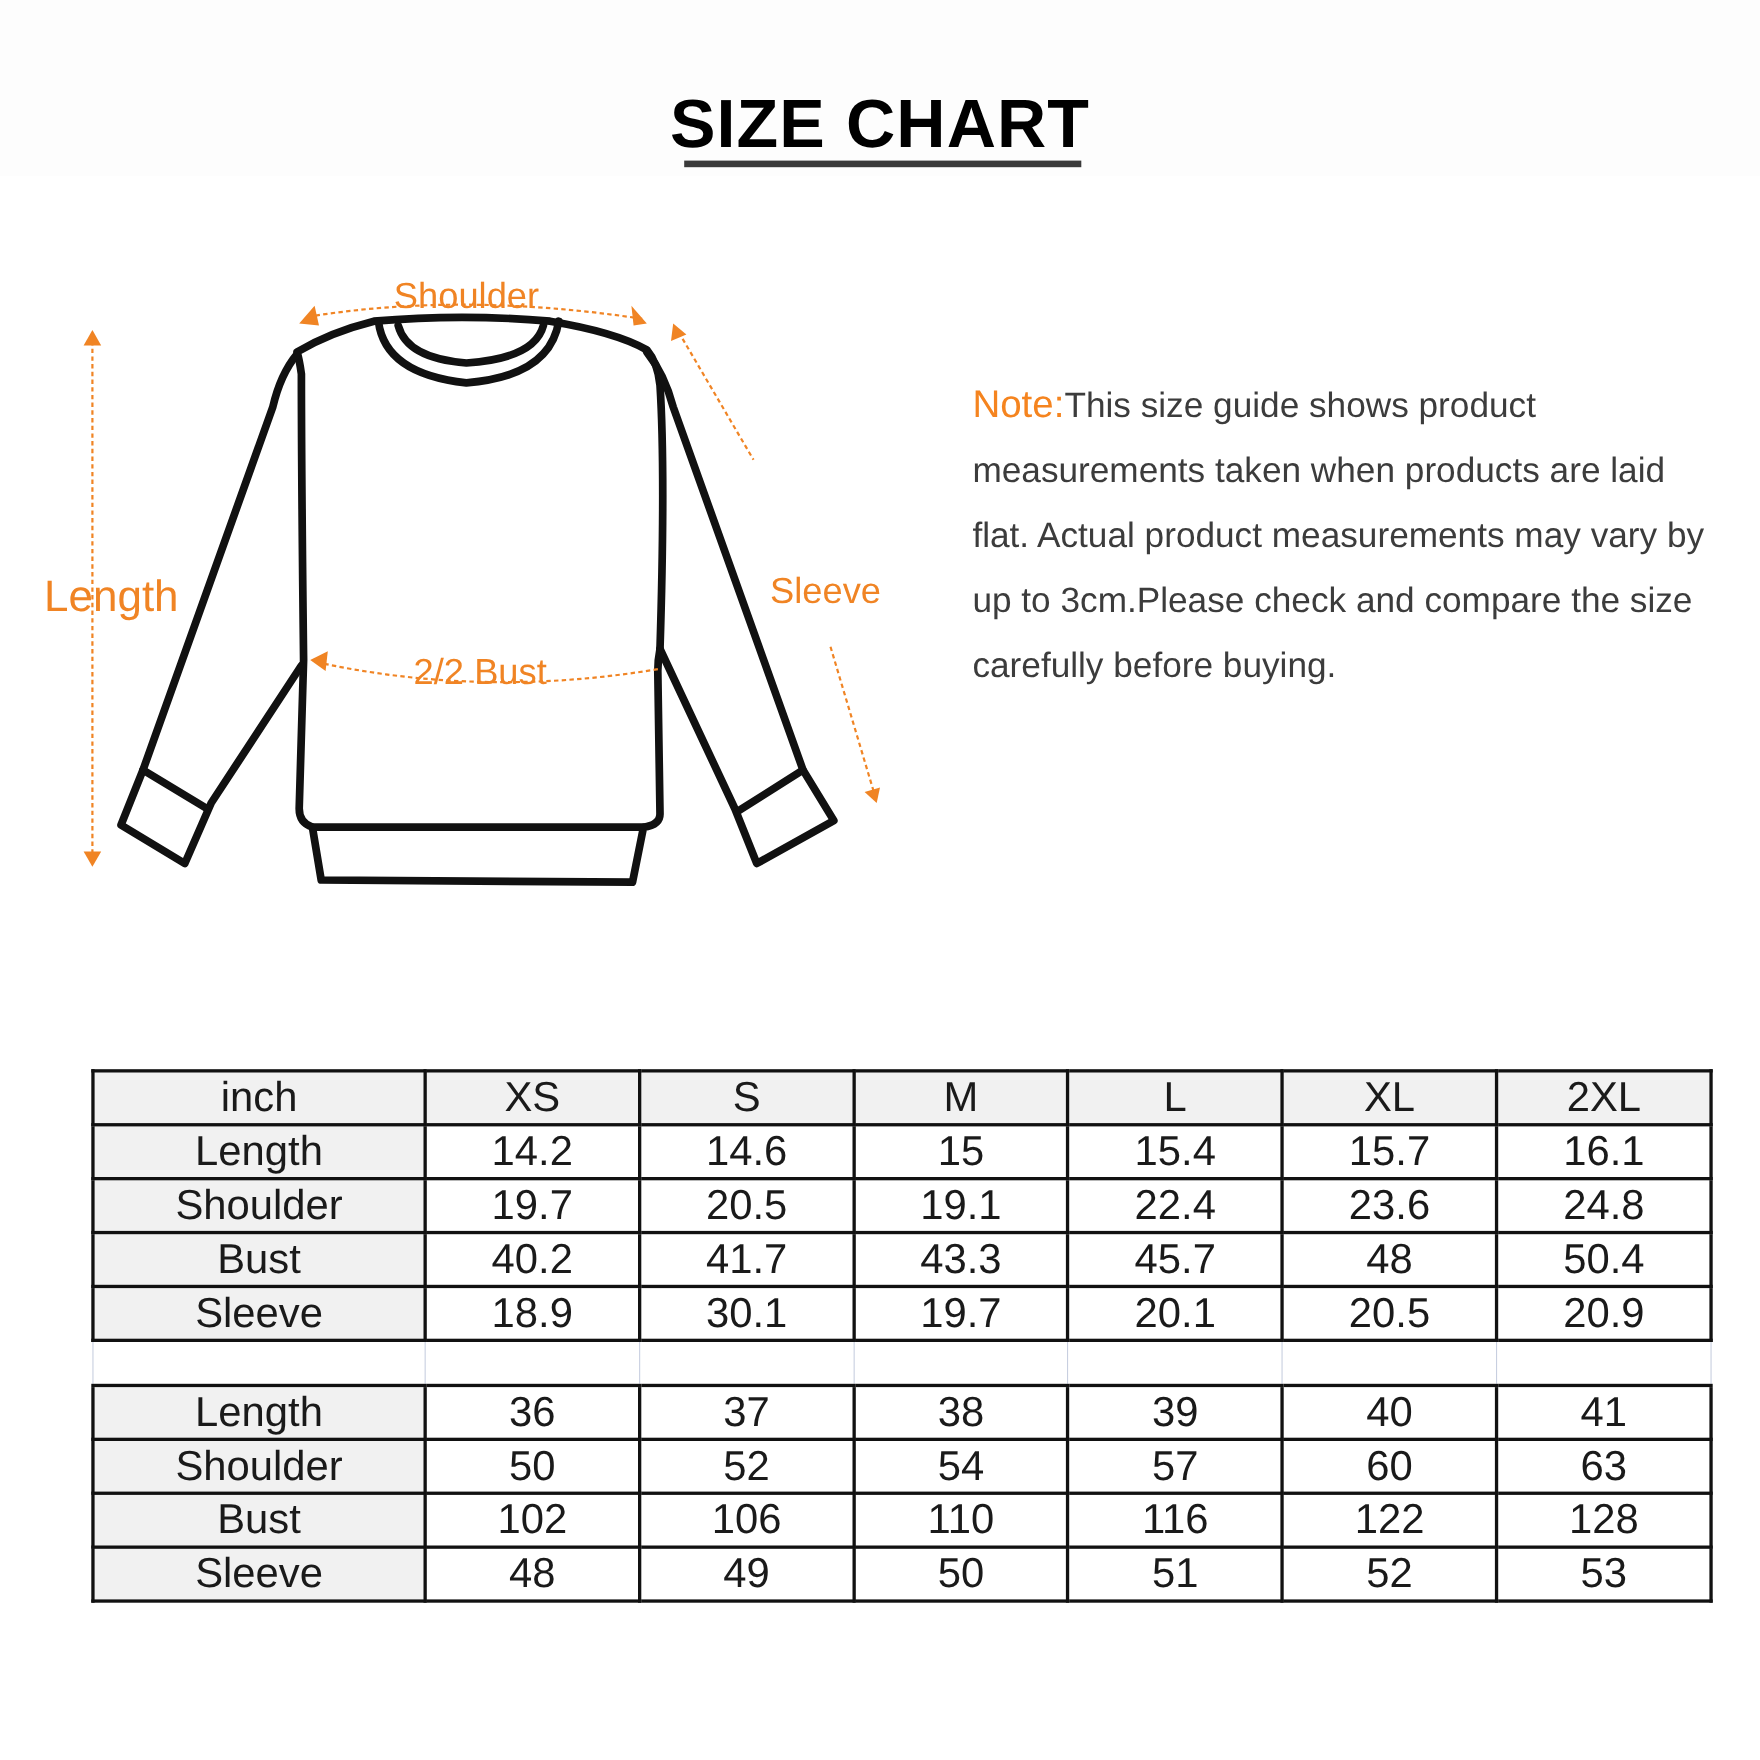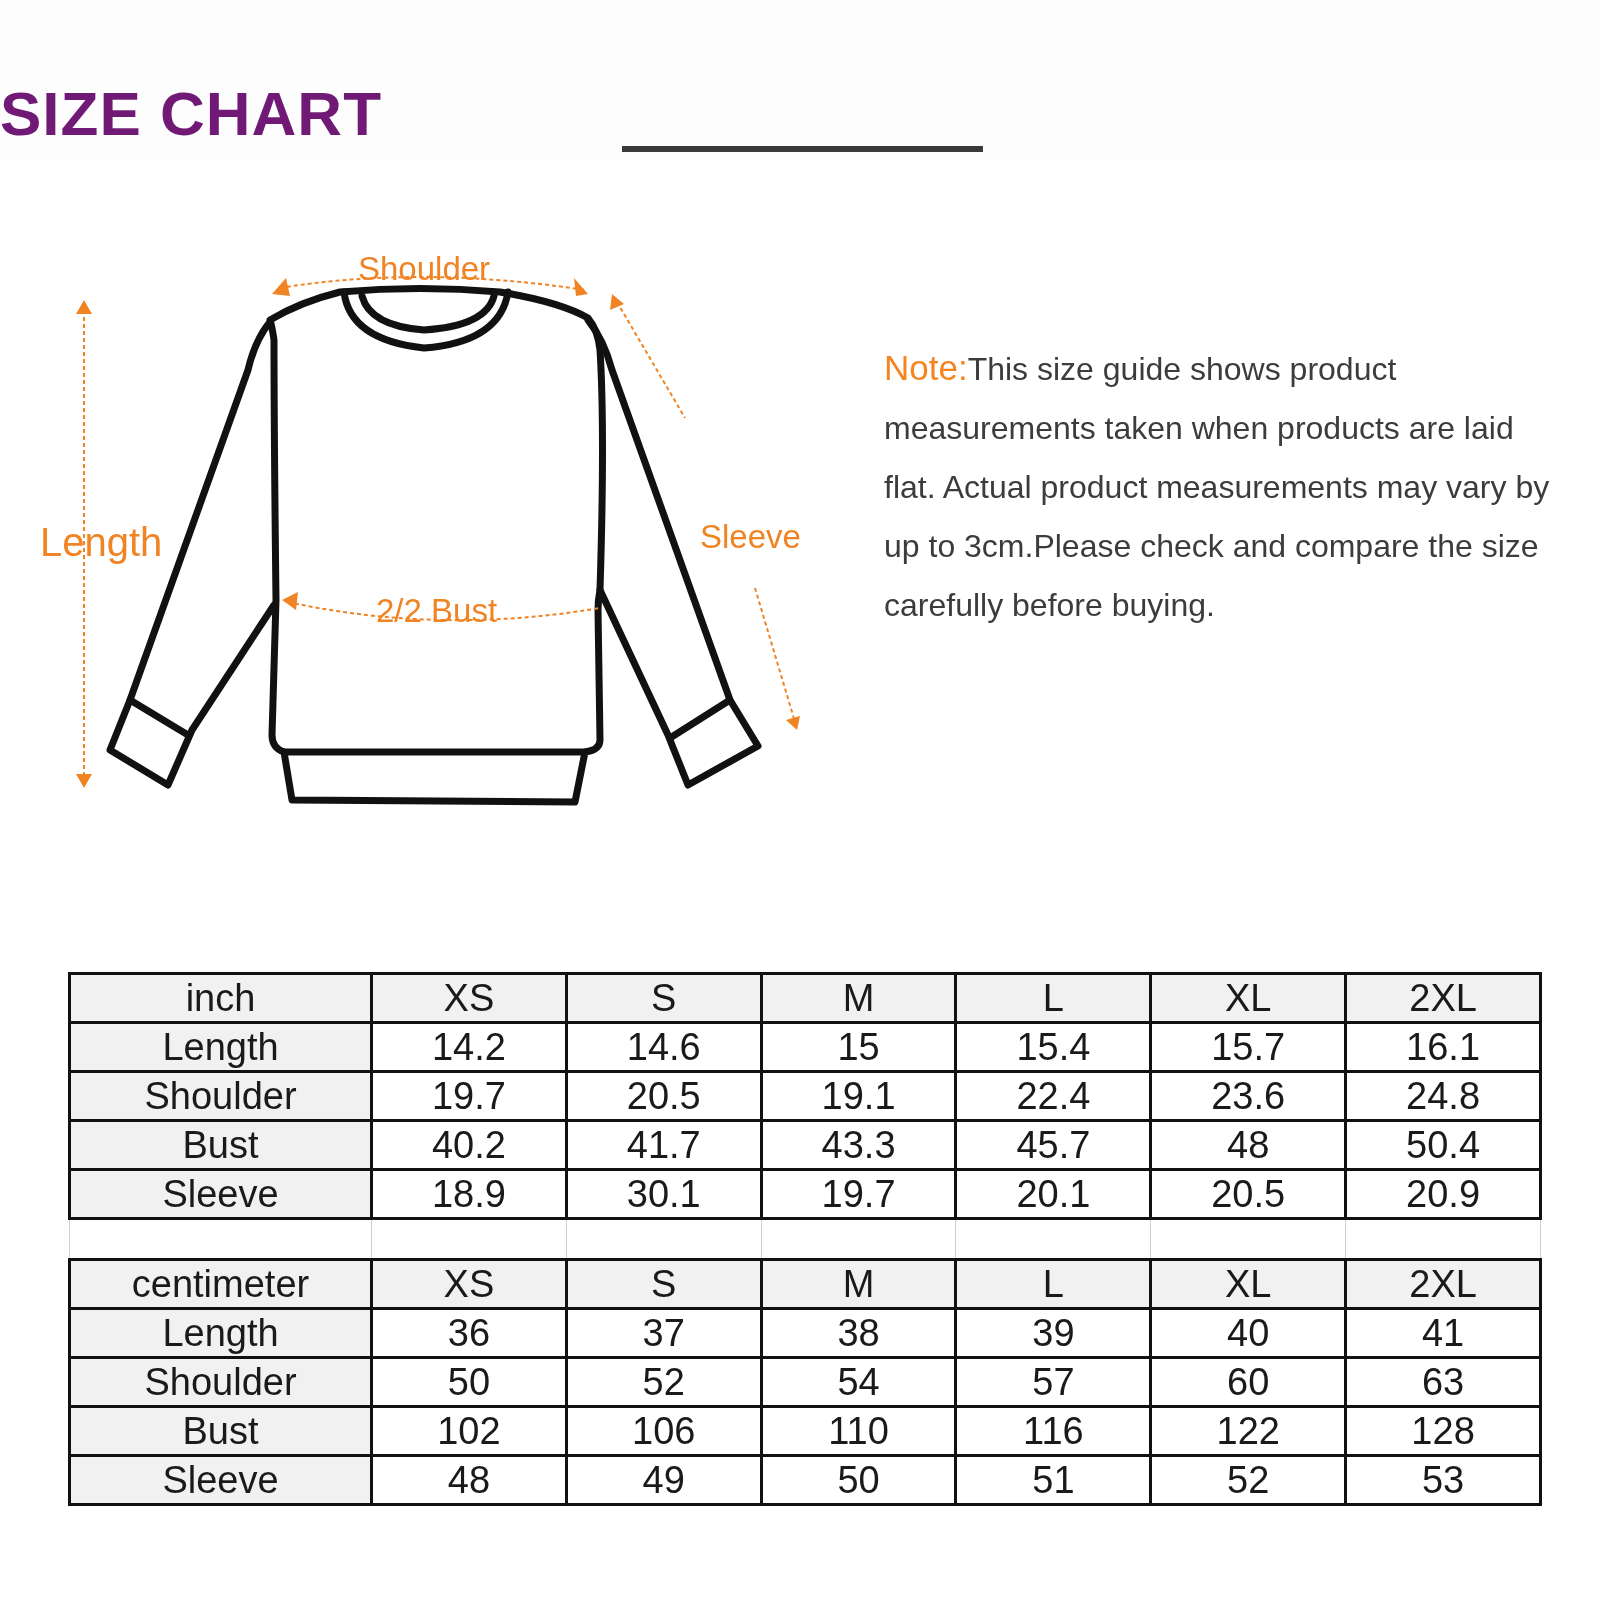--- a/index.html
+++ b/index.html
@@ -1,35 +1,35 @@
 <!DOCTYPE html>
 <html><head>
 <meta charset="utf-8">
 <style>
   html, body { margin: 0; padding: 0; background: #ffffff; }
   body { width: 1600px; height: 1600px; position: relative; overflow: hidden;
          font-family: "Liberation Sans", sans-serif; color: #333; }
   .title-band { position: absolute; left: 0; top: 0; width: 1600px; height: 160px; background: #fdfdfd; }
-  .title { position: absolute; left: 0; width: 1600px; top: 78px; text-align: left;
-           font-size: 62px; font-weight: bold; color: #701a75; letter-spacing: 1px; }
+  .title { position: absolute; left: 0; width: 1600px; top: 78px; text-align: center;
+           font-size: 62px; font-weight: bold; color: #000000; letter-spacing: 1px; }
   .title-underline { position: absolute; left: 622px; top: 146px; width: 361px; height: 6px; background: #3a3a3a; }
 
   .diagram { position: absolute; left: 0; top: 230px; width: 840px; height: 600px; }
   .diagram svg { position: absolute; left: 0; top: 0; }
   .dlabel { position: absolute; color: #f08424; font-family: "Liberation Sans", sans-serif; }
   .lbl-shoulder { left: 358px; top: 20px; font-size: 33px; }
   .lbl-length { left: 40px; top: 290px; font-size: 40px; }
   .lbl-sleeve { left: 700px; top: 288px; font-size: 33px; }
   .lbl-bust { left: 376px; top: 362px; font-size: 33px; }
 
   .note { position: absolute; left: 884px; top: 338px; width: 690px; font-size: 32px;
           line-height: 59px; color: #3c3c3c; }
   .note .note-label { color: #f5841f; font-size: 35px; }
 
-  .table-wrap { position: absolute; left: 68px; top: 972px; width: 1474px; }
+  .table-wrap { position: absolute; left: 83px; top: 972px; width: 1474px; }
   table { border-collapse: collapse; width: 1474px; table-layout: fixed; }
   td { border: 3px solid #111; text-align: center; font-size: 38px; height: 46px;
        padding: 0; color: #1a1a1a; font-family: "Liberation Sans", sans-serif; }
   td.lab { background: #f1f1f1; }
   tr.hdr td { background: #f1f1f1; }
   tr.spacer td { border-top: 3px solid #111; border-bottom: 3px solid #111; border-left: 1px solid #c8cfe0;
                  border-right: 1px solid #c8cfe0; height: 38px; background: #fff; }
   col.c0 { width: 302px; }
 </style>
 </head>
@@ -146,29 +146,20 @@
       </tr>
       <tr class="spacer">
         <td></td>
           <td></td>
           <td></td>
           <td></td>
           <td></td>
           <td></td>
           <td></td>
       </tr>
-      <tr class="hdr">
-        <td class="lab">centimeter</td>
-        <td>XS</td>
-        <td>S</td>
-        <td>M</td>
-        <td>L</td>
-        <td>XL</td>
-        <td>2XL</td>
-      </tr>
       <tr>
         <td class="lab">Length</td>
         <td>36</td>
         <td>37</td>
         <td>38</td>
         <td>39</td>
         <td>40</td>
         <td>41</td>
       </tr>
       <tr>

